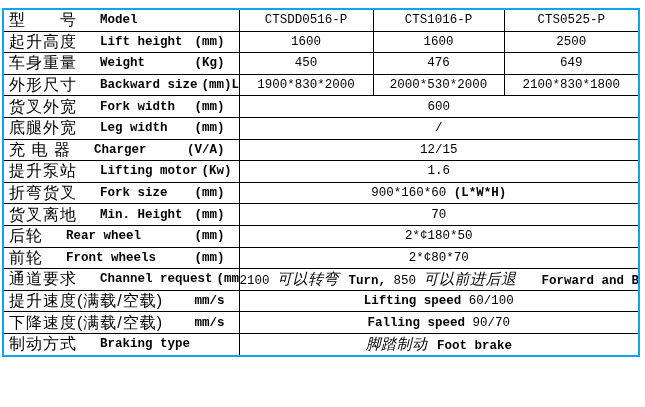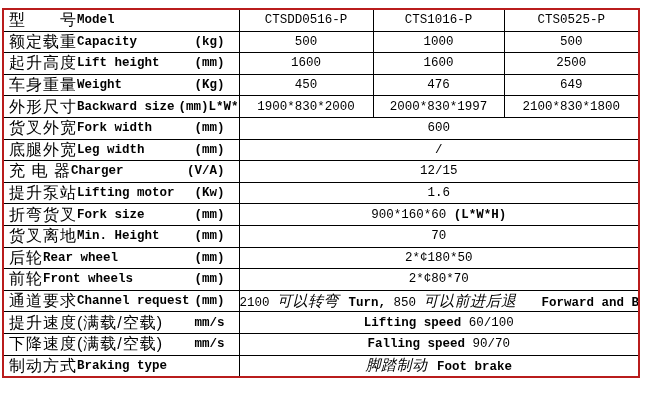--- a/index.html
+++ b/index.html
@@ -3,21 +3,21 @@
 <meta charset="utf-8">
 <style>
   html,body{margin:0;padding:0;background:#ffffff;}
   body{
     width:645px;height:407px;position:relative;overflow:hidden;
     font-family:"Liberation Sans","DejaVu Sans",sans-serif;color:#000;
   }
   .spec-table{
     position:absolute;left:2px;top:8px;width:636px;
     border-collapse:collapse;table-layout:fixed;
-    border:2px solid #b91c1c;
+    border:2px solid #0ea5e9;
   }
   .spec-table td{
     border:1px solid #000;
     height:20.6px;
     padding:0;
     overflow:hidden;
     white-space:nowrap;
     vertical-align:middle;
   }
   col.c-label{width:236px;}
@@ -28,21 +28,21 @@
   .label-wrap{
     display:flex;align-items:center;padding-left:5px;
   }
   .cn{
     font-size:16px;letter-spacing:1px;line-height:20px;
     flex-shrink:0;
     font-family:"Liberation Sans","DejaVu Sans",sans-serif;
   }
   .en{
     font-family:"Liberation Mono","DejaVu Sans Mono",monospace;
-    font-weight:bold;font-size:12.5px;margin-left:0;flex-shrink:0;
+    font-weight:bold;font-size:12.5px;margin-left:23px;flex-shrink:0;
   }
   .unit{
     font-family:"Liberation Mono","DejaVu Sans Mono",monospace;
     font-weight:bold;font-size:12.5px;margin-left:auto;margin-right:14px;
     padding-left:4px;flex-shrink:0;
   }
   .value-cell{
     font-family:"Liberation Mono","DejaVu Sans Mono",monospace;
     font-size:12.5px;padding-left:8px;text-align:center;
   }
@@ -67,32 +67,20 @@
             <span class="en">Model</span>
           </div>
         </td>
         <td class="value-cell">CTSDD0516-P</td>
         <td class="value-cell">CTS1016-P</td>
         <td class="value-cell">CTS0525-P</td>
       </tr>
       <tr>
         <td class="label-cell">
           <div class="label-wrap">
-            <span class="cn">额定载重</span>
-            <span class="en">Capacity</span>
-            <span class="unit">(kg)</span>
-          </div>
-        </td>
-        <td class="value-cell">500</td>
-        <td class="value-cell">1000</td>
-        <td class="value-cell">500</td>
-      </tr>
-      <tr>
-        <td class="label-cell">
-          <div class="label-wrap">
             <span class="cn">起升高度</span>
             <span class="en">Lift height</span>
             <span class="unit">(mm)</span>
           </div>
         </td>
         <td class="value-cell">1600</td>
         <td class="value-cell">1600</td>
         <td class="value-cell">2500</td>
       </tr>
       <tr>
@@ -109,21 +97,21 @@
       </tr>
       <tr>
         <td class="label-cell">
           <div class="label-wrap">
             <span class="cn">外形尺寸</span>
             <span class="en">Backward size</span>
             <span class="unit">(mm)L*W*H</span>
           </div>
         </td>
         <td class="value-cell">1900*830*2000</td>
-        <td class="value-cell">2000*830*1997</td>
+        <td class="value-cell">2000*530*2000</td>
         <td class="value-cell">2100*830*1800</td>
       </tr>
       <tr>
         <td class="label-cell">
           <div class="label-wrap">
             <span class="cn">货叉外宽</span>
             <span class="en">Fork width</span>
             <span class="unit">(mm)</span>
           </div>
         </td>

